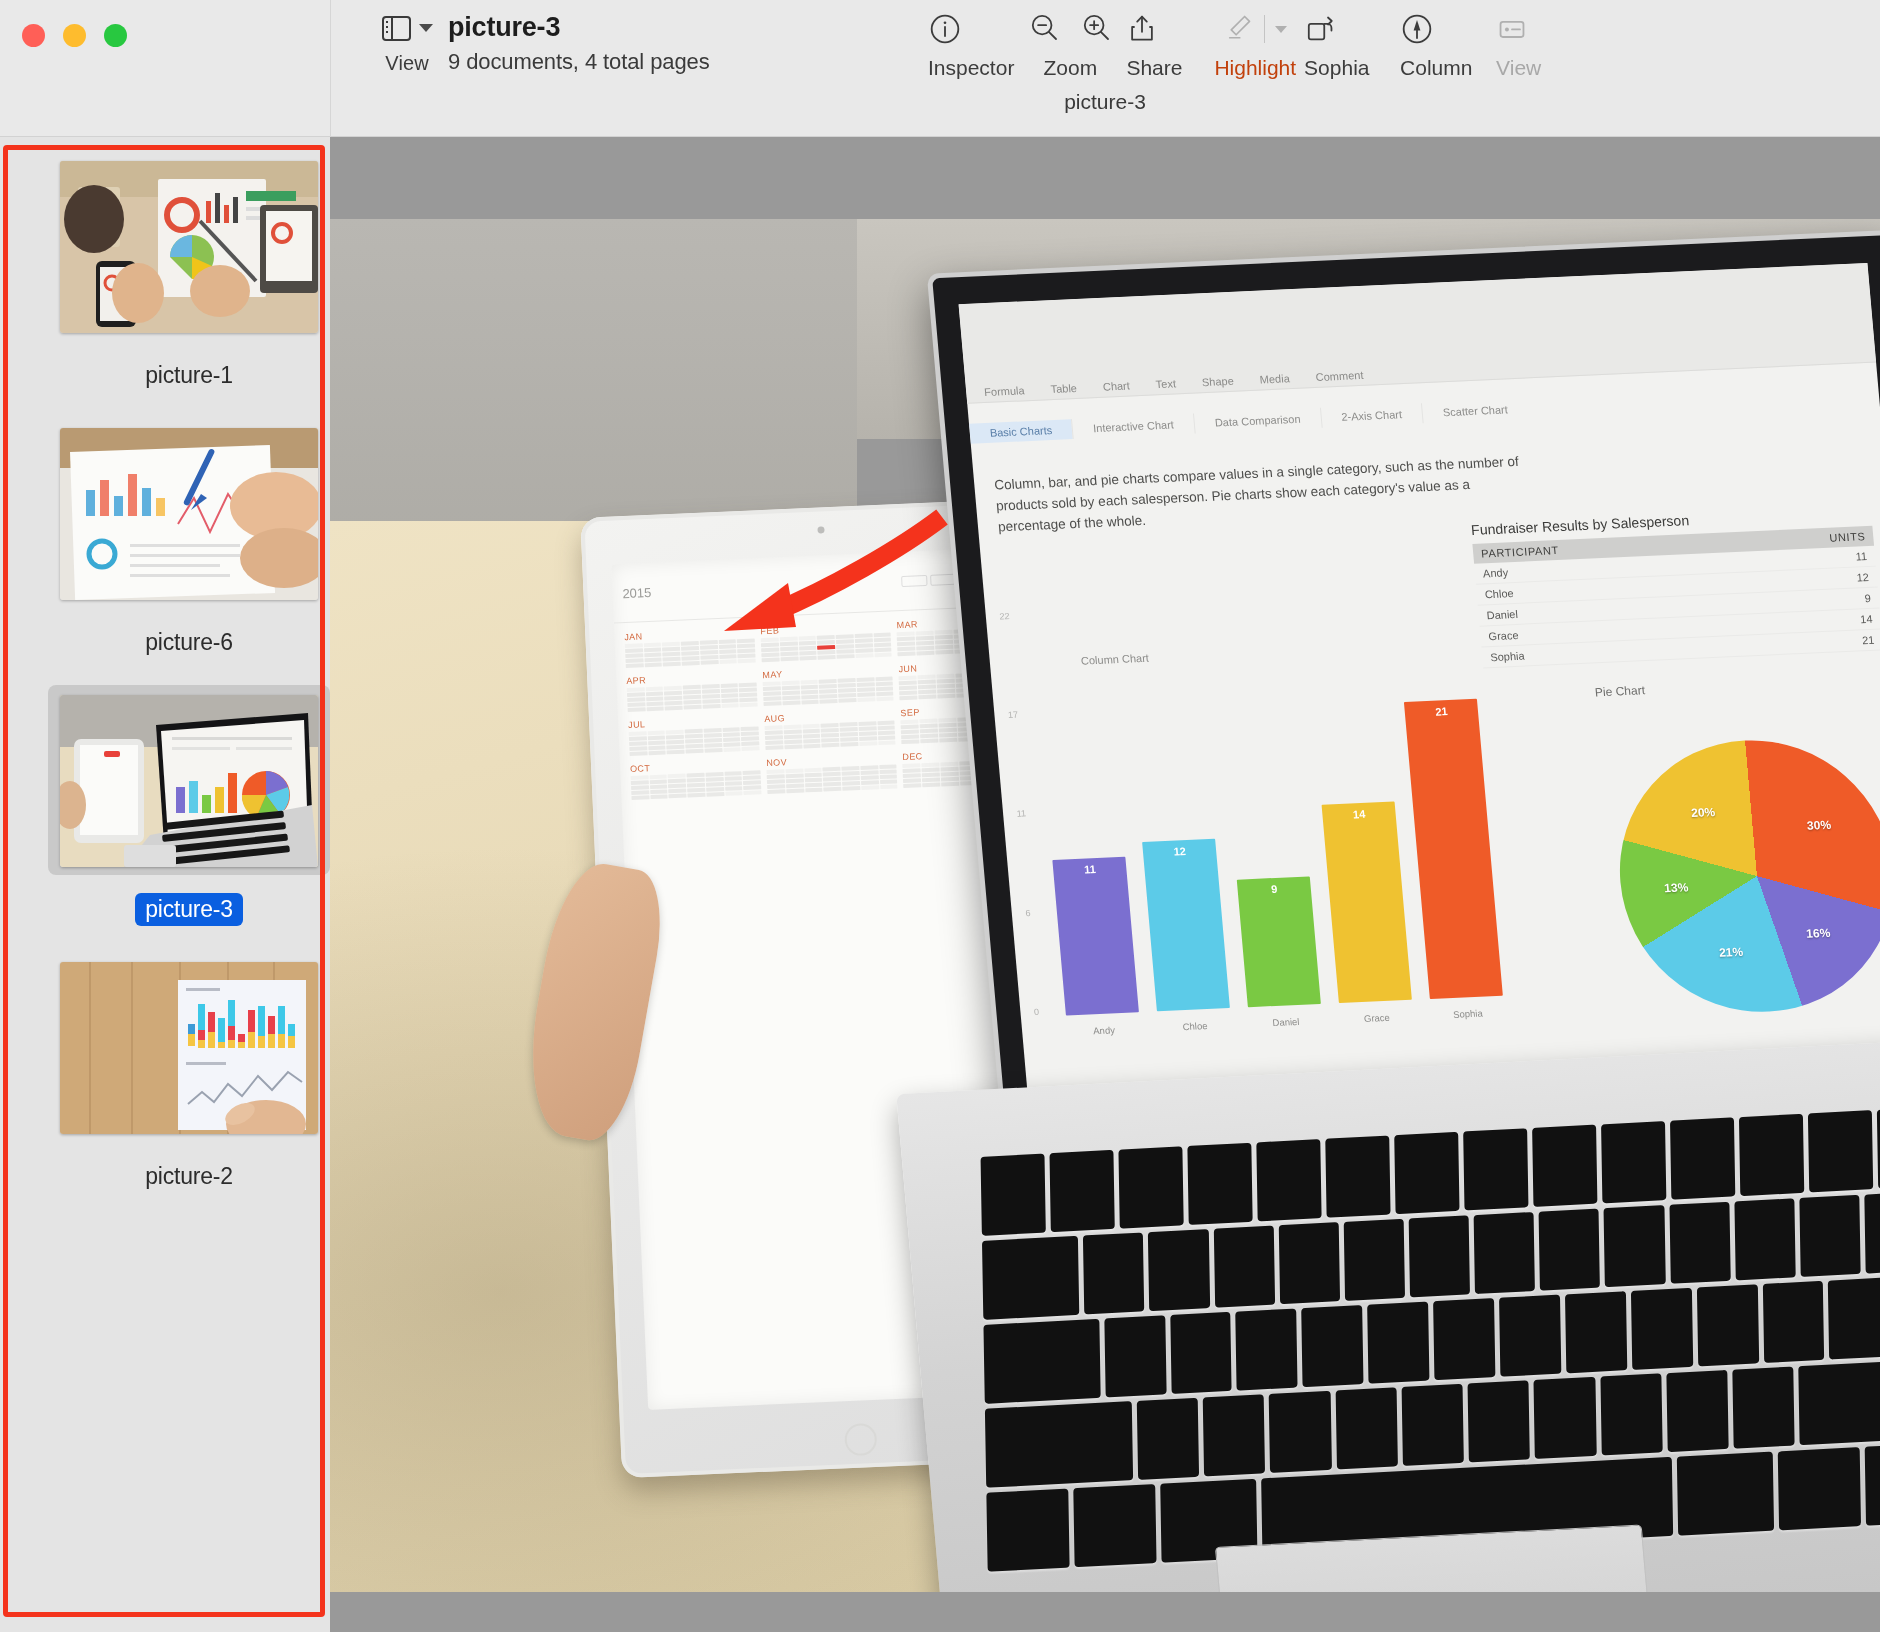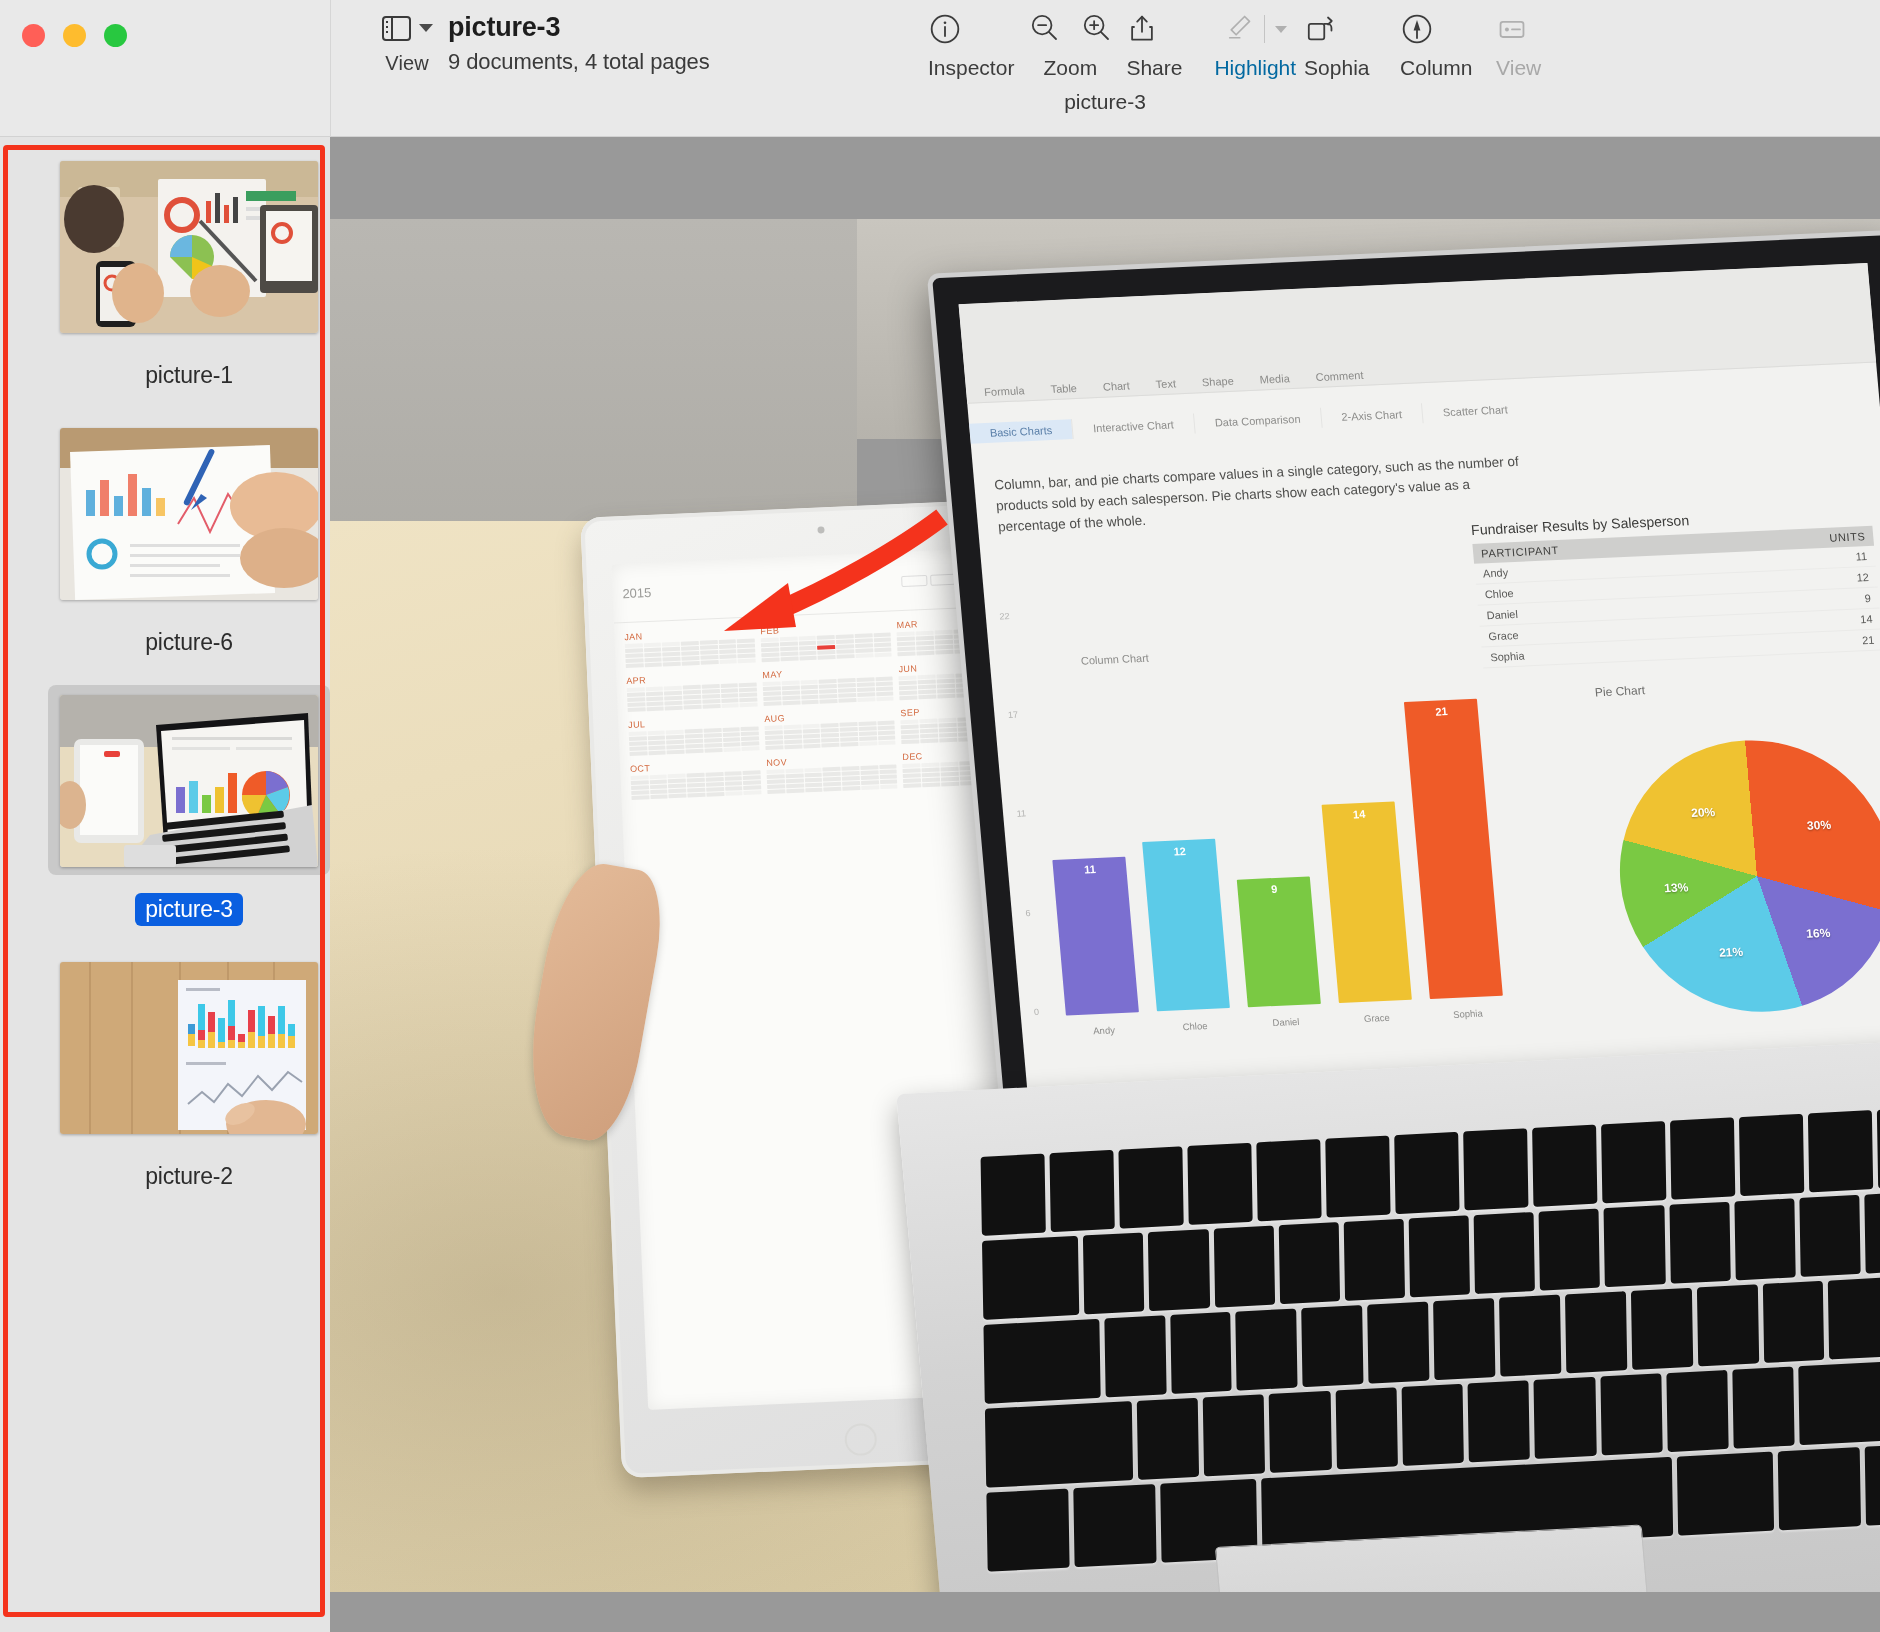--- a/index.html
+++ b/index.html
@@ -312,21 +312,21 @@
         <div class="hl-icons">
           <span>
             <svg width="30" height="32" viewBox="0 0 24 24" fill="none" stroke="#b0b0b0" stroke-width="1.35" stroke-linecap="round" stroke-linejoin="round">
               <path d="M16.5 3.6 20.4 7.5 9.7 18.2l-3.9-3.9z"></path>
               <path d="M4.6 20.6h8"></path>
             </svg>
           </span>
           <span class="vline"></span>
           <span class="chev-sm"></span>
         </div>
-        <span class="tb-text" style="color:#0369a1">Highlight</span>
+        <span class="tb-text" style="color:#c2410c">Highlight</span>
       </div>
 
       <div class="tb-btn">
         <div class="tb-icon">
           <svg width="32" height="32" viewBox="0 0 24 24" fill="none" stroke="#3c3c3c" stroke-width="1.35" stroke-linecap="round" stroke-linejoin="round">
             <rect x="3.6" y="8.2" width="11.6" height="11.6" rx="1.6"></rect>
             <path d="M15.2 8.2h2.4a3 3 0 0 1 3 3v2"></path>
             <path d="M18 3.4l2.8 2.6-2.8 2.6"></path>
           </svg>
         </div>

